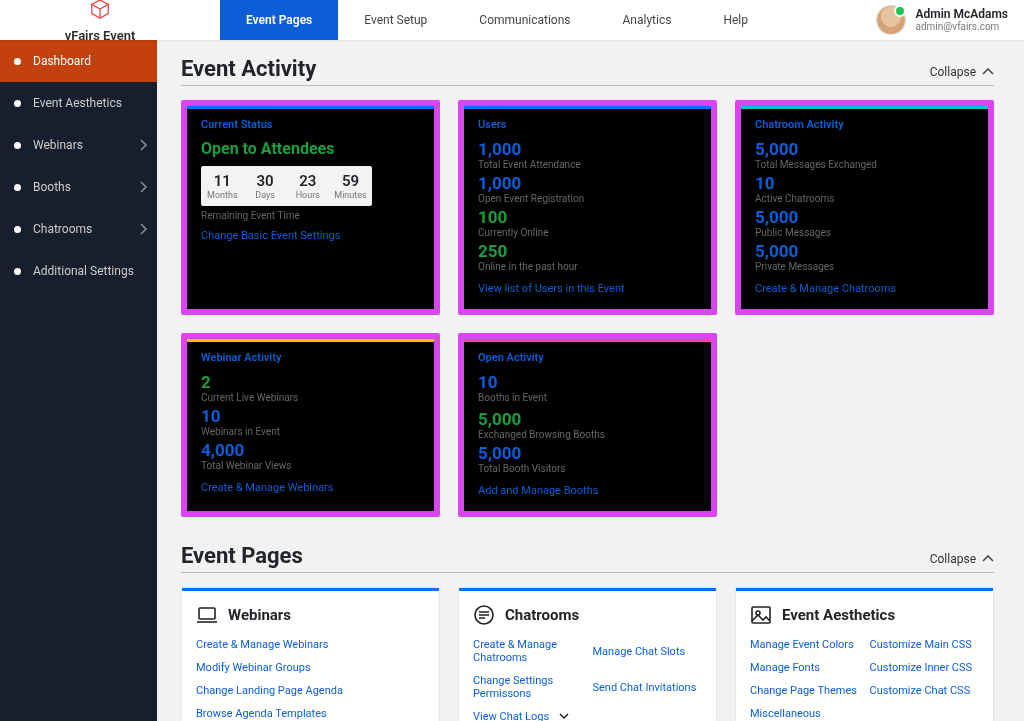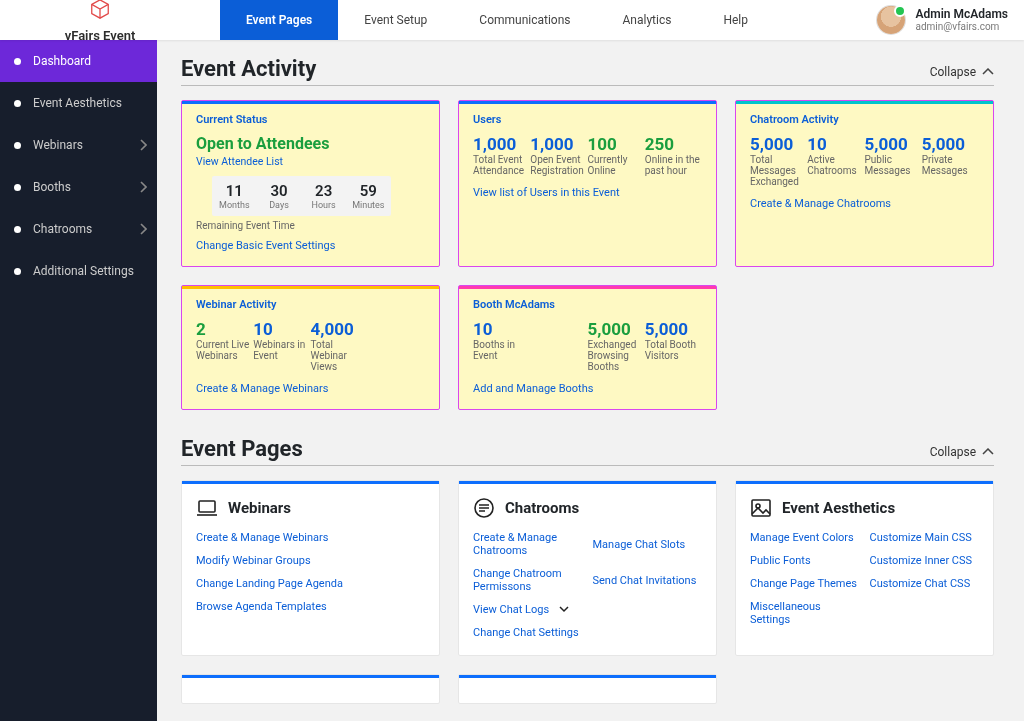--- a/index.html
+++ b/index.html
@@ -21,52 +21,52 @@
   .user-name { font-size: 12px; font-weight: 600; }
   .user-email { font-size: 10px; color: #7a7a7a; }
 
   
   .layout { display: flex; height: calc(721px - 40px); }
 
   
   .sidebar { width: 157px; background: #171E2C; color: #ccc; overflow-y: auto; }
   .side-item { display: flex; align-items: center; padding: 0 14px; height: 42px; font-size: 12px; cursor: pointer; position: relative; }
   .side-item .dot { width: 7px; height: 7px; border-radius: 50%; background: #fff; margin-right: 12px; flex-shrink: 0; }
-  .side-item.active { background: #6d28d9; color: #fff; }
+  .side-item.active { background: #c2410c; color: #fff; }
   .side-item .chev { position: absolute; right: 10px; color: #888; }
 
   
   .main { flex: 1; padding: 16px 30px 30px 24px; overflow-y: auto; position: relative; }
   .main::-webkit-scrollbar { width: 10px; }
   .main::-webkit-scrollbar-thumb { background: #bdbdbd; border-radius: 5px; }
 
   .section-head { display: flex; align-items: baseline; border-bottom: 1px solid #bbb; padding-bottom: 4px; margin-bottom: 14px; }
   .section-title { font-size: 22px; font-weight: 700; flex: 1; }
   .collapse-ctrl { font-size: 12px; color: #333; display: flex; align-items: center; gap: 6px; cursor: pointer; }
 
   .grid { display: grid; grid-template-columns: repeat(3, 1fr); gap: 18px; margin-bottom: 26px; }
-  .card { background: #fef9c3; border: 1px solid #d946ef; border-radius: 2px; padding: 12px 14px 14px; position: relative; }
+  .card { background: #000000; border: 6px solid #d946ef; border-radius: 2px; padding: 12px 14px 14px; position: relative; }
   .card .topline { position: absolute; top: 0; left: 0; right: 0; height: 3px; }
   .tl-blue  { background: #0d6efd; }
   .tl-cyan  { background: #00c4cc; }
   .tl-yel   { background: #ffbf00; }
   .tl-pink  { background: #ff3baf; }
   .tl-blue2 { background: #0d6efd; }
 
   .card-title { color: #0b5ed7; font-size: 11px; font-weight: 600; margin-bottom: 8px; }
   .open-status { color: #1a9e3e; font-size: 16px; font-weight: 700; margin-bottom: 2px; }
   .mini-link { color: #0b5ed7; font-size: 10.5px; cursor: pointer; }
 
-  .countdown { background: #F3F3F3; border-radius: 2px; display: flex; margin: 8px 16px 4px; padding: 6px 0; width: 78%; }
+  .countdown { background: #F3F3F3; border-radius: 2px; display: flex; margin: 8px 0 4px; padding: 6px 0; width: 78%; }
   .cd-cell { flex: 1; text-align: center; }
   .cd-num  { font-size: 15px; font-weight: 600; }
   .cd-lbl  { font-size: 9px; color: #777; }
   .subtext { font-size: 10px; color: #666; margin-bottom: 8px; }
 
-  .stat-grid { display: grid; grid-template-columns: 1fr 1fr 1fr 1fr; row-gap: 3px; margin-bottom: 10px; }
+  .stat-grid { display: grid; grid-template-columns: 1fr; row-gap: 3px; margin-bottom: 10px; }
   .stat-num { font-size: 17px; font-weight: 700; color: #0b5ed7; }
   .stat-num.green { color: #1a9e3e; }
   .stat-lbl { font-size: 10px; color: #666; }
 
   .card-link { color: #0b5ed7; font-size: 11px; cursor: pointer; }
 
   
   .pg-card { background: #fff; border: 1px solid #e6e6e6; border-radius: 2px; padding: 12px 14px 16px; position: relative; }
   .pg-card .topline { position: absolute; top: 0; left: 0; right: 0; height: 3px; }
   .pg-head { display: flex; align-items: center; gap: 10px; margin: 4px 0 12px; }
@@ -170,21 +170,20 @@
         </span>
       </div>
     </div>
 
     <div class="grid">
 
       <div class="card">
         <div class="topline tl-blue"></div>
         <div class="card-title">Current Status</div>
         <div class="open-status">Open to Attendees</div>
-        <div class="mini-link">View Attendee List</div>
         <div class="countdown">
           <div class="cd-cell">
               <div class="cd-num">11</div>
               <div class="cd-lbl">Months</div>
             </div>
           <div class="cd-cell">
               <div class="cd-num">30</div>
               <div class="cd-lbl">Days</div>
             </div>
           <div class="cd-cell">
@@ -263,21 +262,21 @@
           <div>
               <div class="stat-num">4,000</div>
               <div class="stat-lbl">Total Webinar Views</div>
             </div>
         </div>
         <div class="card-link">Create &amp; Manage Webinars</div>
       </div>
 
       <div class="card">
         <div class="topline tl-pink"></div>
-        <div class="card-title">Booth McAdams</div>
+        <div class="card-title">Open Activity</div>
         <div class="stat-grid">
           <div>
               <div class="stat-num">10</div>
               <div class="stat-lbl">Booths in Event</div>
             </div>
           <div></div>
           <div>
               <div class="stat-num green">5,000</div>
               <div class="stat-lbl">Exchanged Browsing Booths</div>
             </div>
@@ -332,21 +331,21 @@
             <svg width="22" height="22" viewBox="0 0 22 22" fill="none" stroke="#222" stroke-width="1.6">
                 <circle cx="11" cy="11" r="9"></circle>
                 <path d="M6 11h10M6 8h10M6 14h6"></path>
               </svg>
           </span>
           <span class="pg-title">Chatrooms</span>
         </div>
         <div class="pg-links two-col">
           <span class="pg-link">Create &amp; Manage Chatrooms</span>
           <span class="pg-link">Manage Chat Slots</span>
-          <span class="pg-link">Change Chatroom Permissons</span>
+          <span class="pg-link">Change Settings Permissons</span>
           <span class="pg-link">Send Chat Invitations</span>
           <span class="pg-link">
             <span>View Chat Logs</span>
             <span class="chev-d">
                 <svg width="10" height="7" viewBox="0 0 10 7">
                   <path d="M1 1 L5 5 L9 1" stroke="#222" stroke-width="1.5" fill="none"></path>
                 </svg>
               </span>
           </span>
           <span></span>
@@ -362,21 +361,21 @@
                 <rect x="2" y="2" width="18" height="16" rx="1"></rect>
                 <circle cx="8" cy="8" r="2"></circle>
                 <path d="M2 16 L8 10 L13 15 L16 12 L20 16"></path>
               </svg>
           </span>
           <span class="pg-title">Event Aesthetics</span>
         </div>
         <div class="pg-links two-col">
           <span class="pg-link">Manage Event Colors</span>
           <span class="pg-link">Customize Main CSS</span>
-          <span class="pg-link">Public Fonts</span>
+          <span class="pg-link">Manage Fonts</span>
           <span class="pg-link">Customize Inner CSS</span>
           <span class="pg-link">Change Page Themes</span>
           <span class="pg-link">Customize Chat CSS</span>
           <span class="pg-link">Miscellaneous Settings</span>
         </div>
       </div>
     </div>
 
     <div class="grid3">
 

